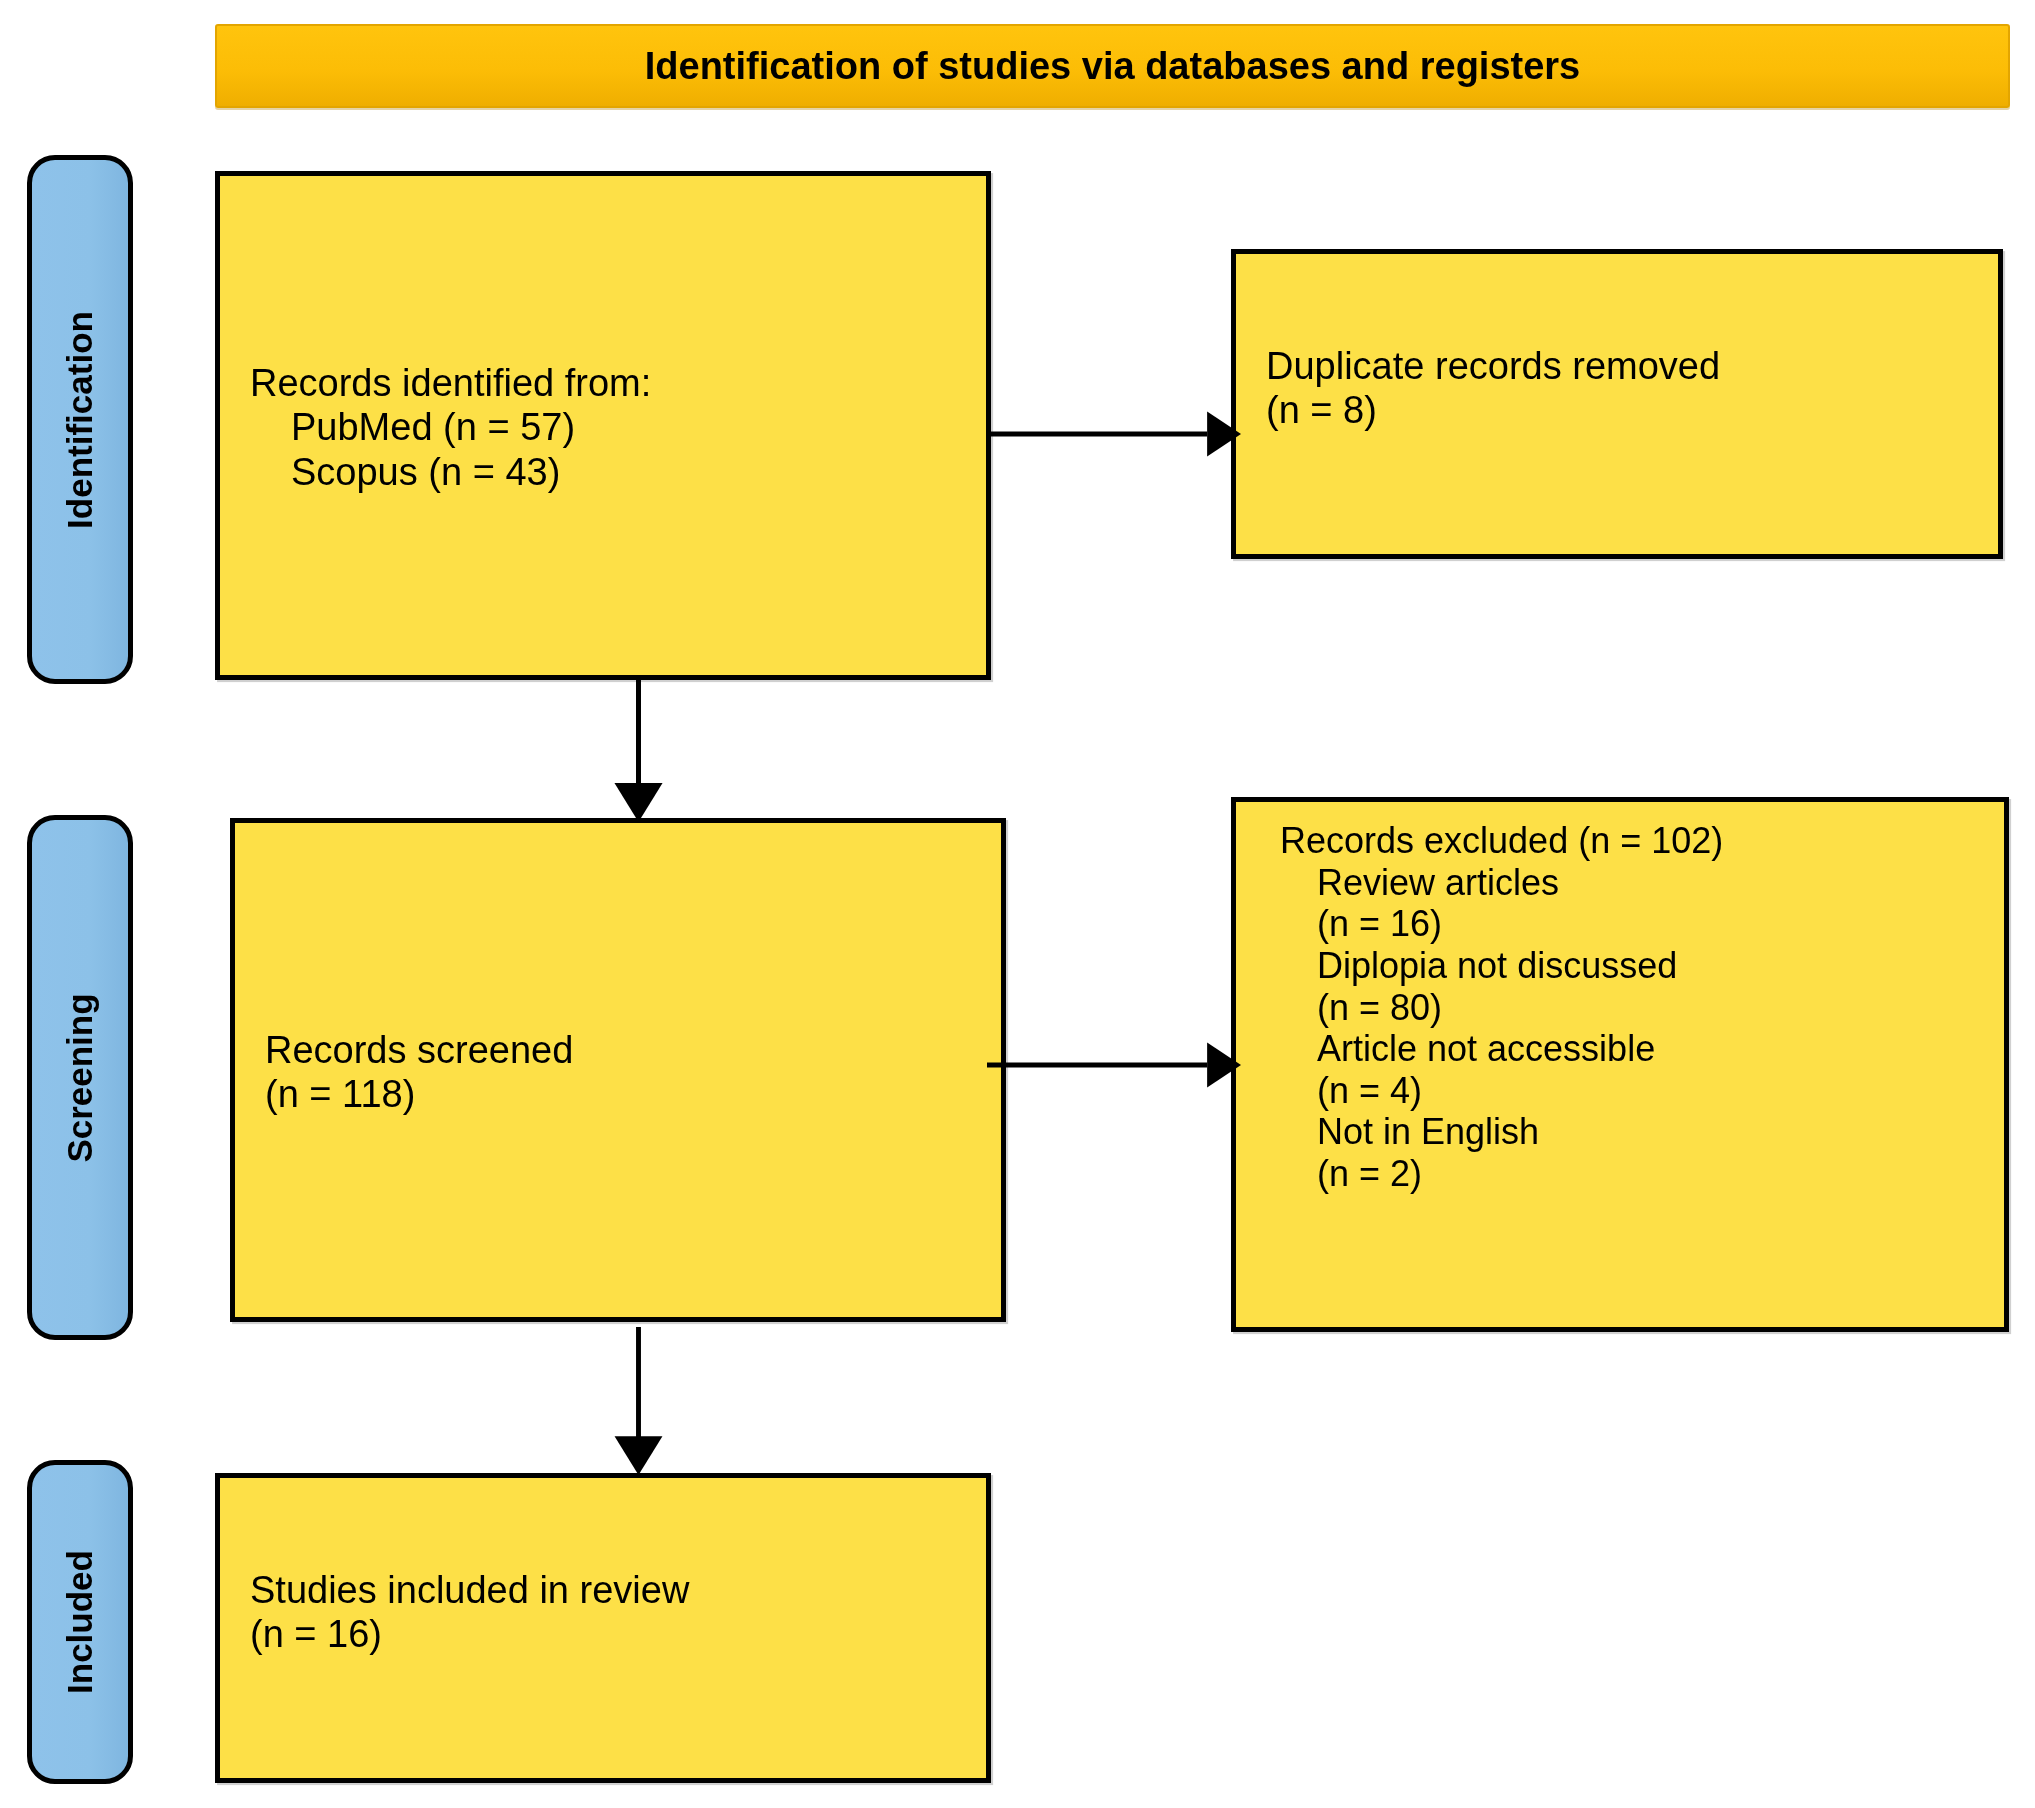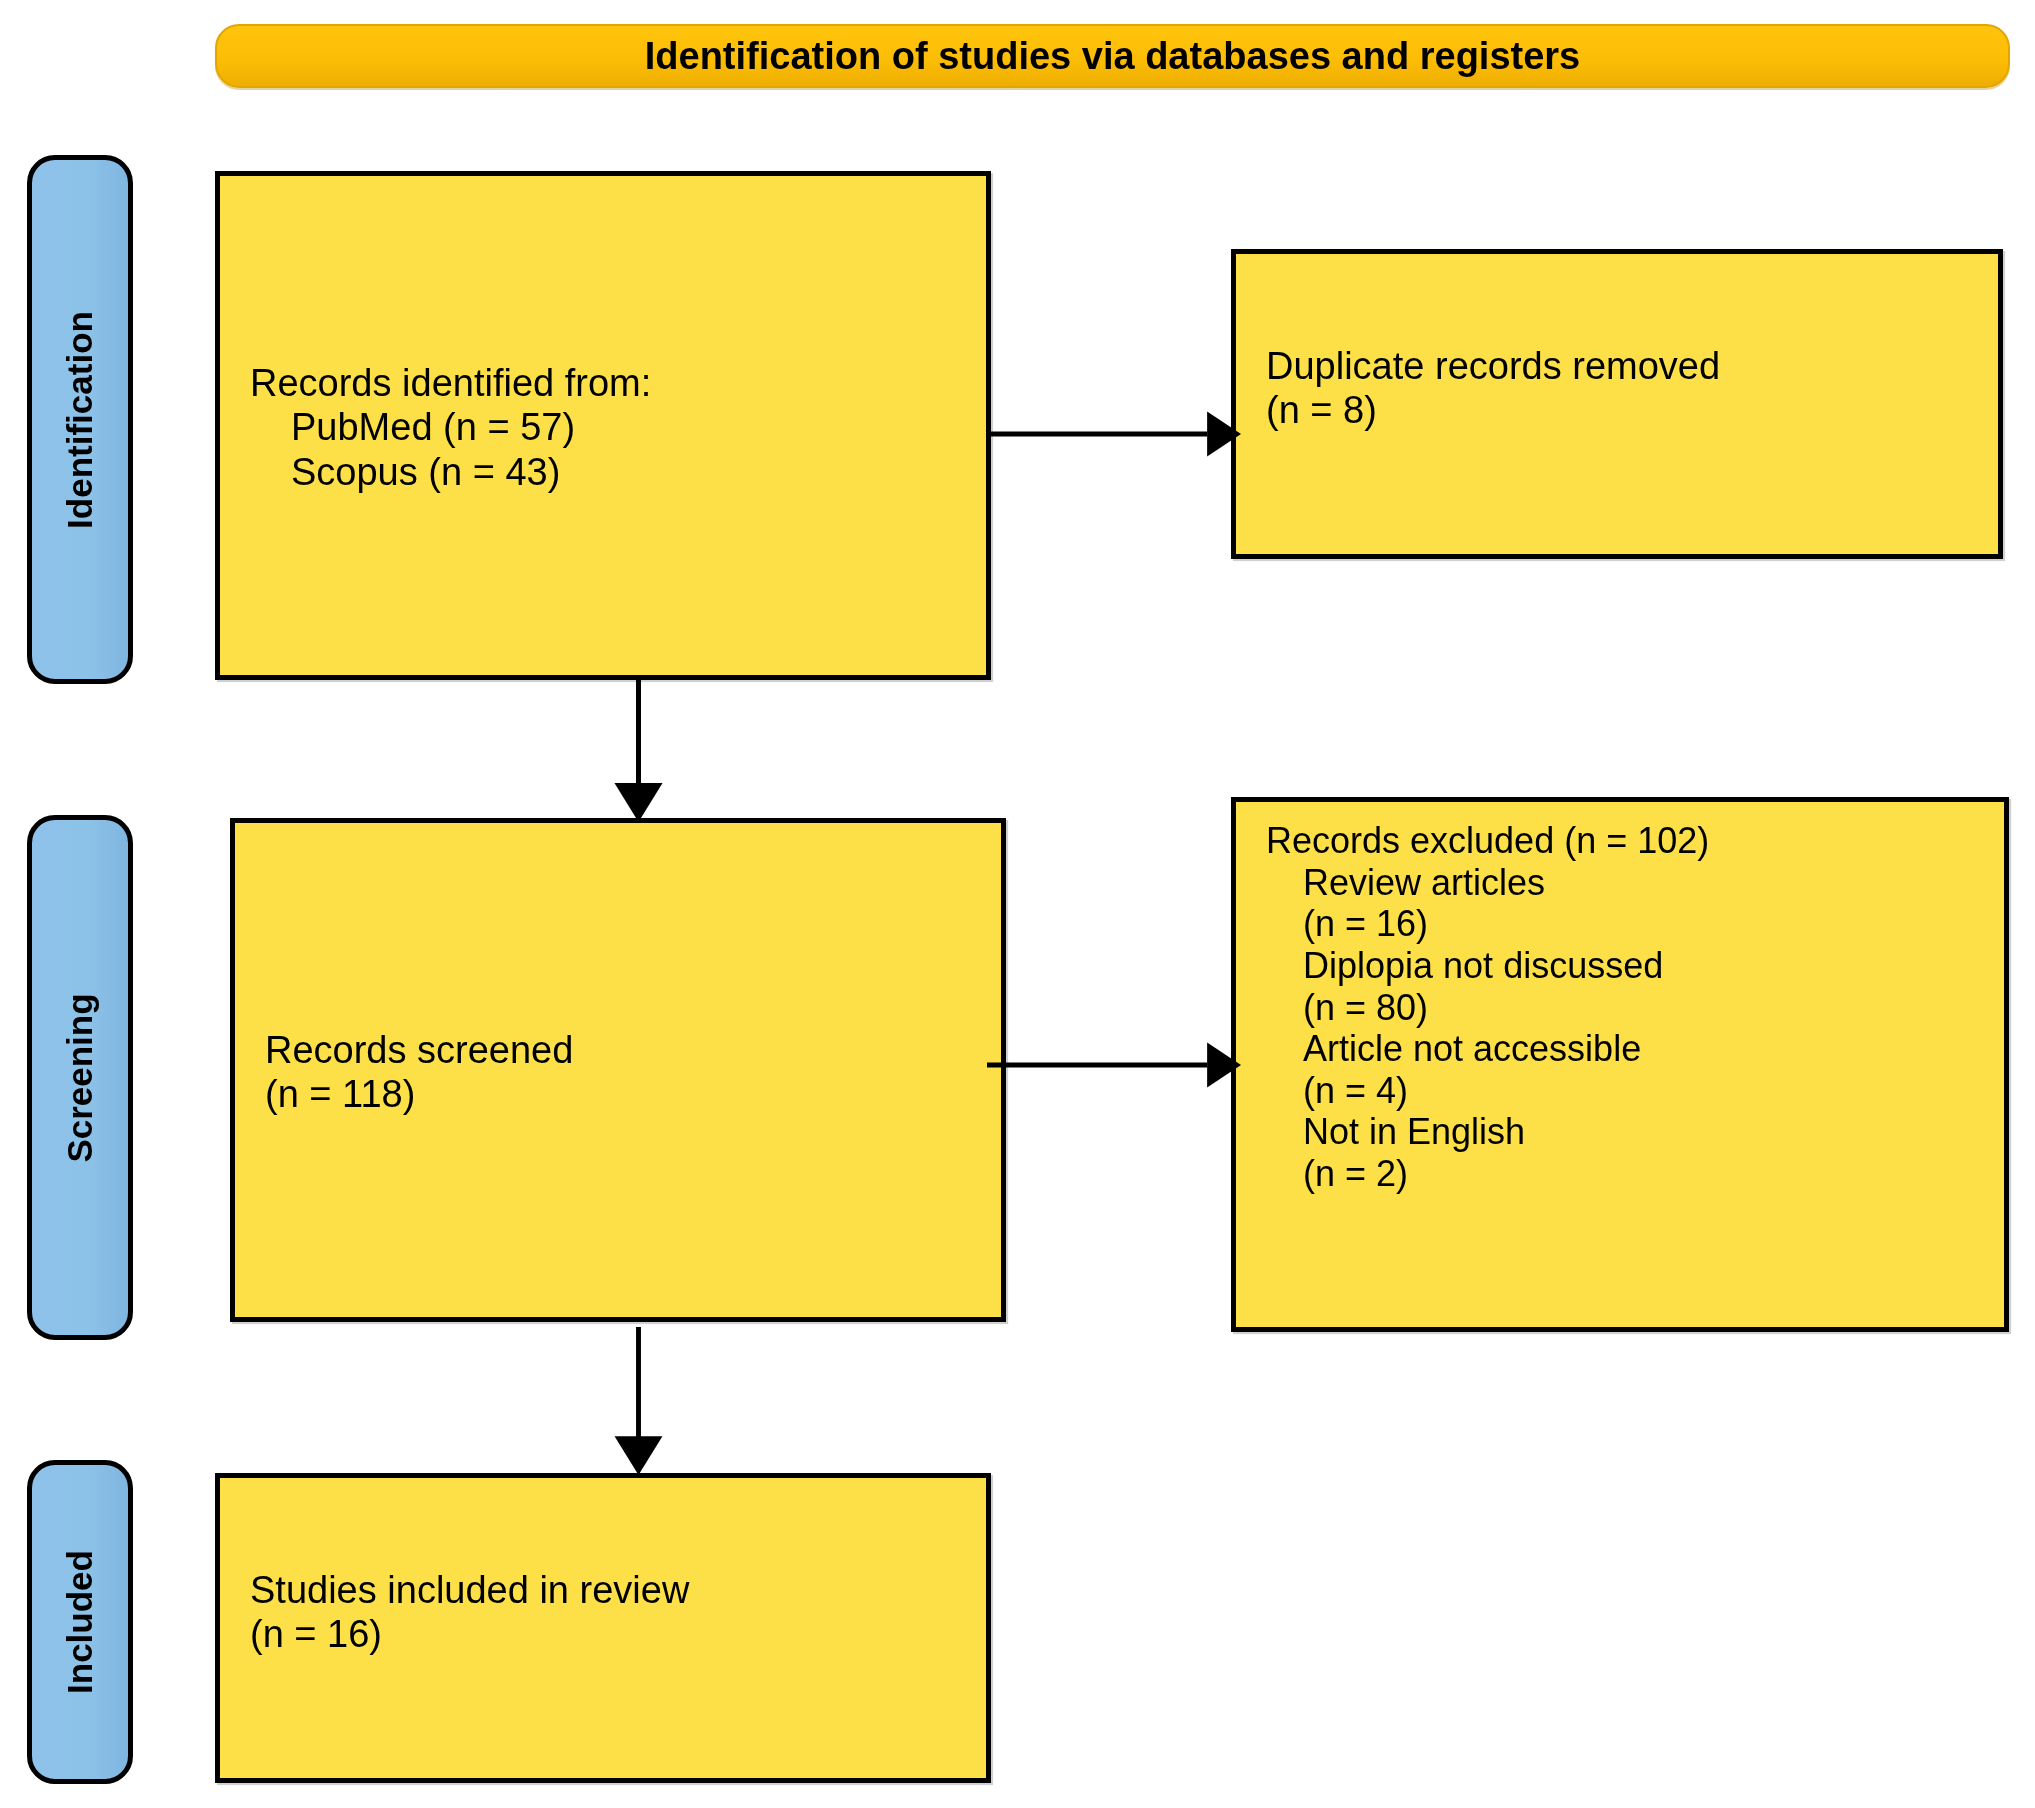--- a/index.html
+++ b/index.html
@@ -22,24 +22,24 @@
     width: 2035px;
     height: 1808px;
   }
 
   
   .header-banner {
     position: absolute;
     left: 215px;
     top: 24px;
     width: 1795px;
-    height: 64px;
+    height: 84px;
     background: linear-gradient(180deg, #FFC40D 0%, #FCBD06 55%, #EFAE00 100%);
     border: 2.1px solid #E3A500;
-    border-radius: 24px;
+    border-radius: 3px;
     box-sizing: border-box;
     display: flex;
     align-items: center;
     justify-content: center;
     box-shadow: 0 2.1px 0 rgba(180,130,0,0.35);
   }
   .header-banner .banner-text {
     font-size: 38px;
     font-weight: bold;
     color: #000000;
@@ -148,20 +148,21 @@
   #box-excluded {
     left: 1231px;
     top: 797px;
     width: 778px;
     height: 535px;
   }
   #box-excluded .box-text {
     top: 18.3px;
     font-size: 36px;
     line-height: 1.155;
+    margin-left: 14px;
   }
   #box-excluded .box-text .ln.indent {
     padding-left: 37px;
   }
 
   
   #box-included {
     left: 215px;
     top: 1473px;
     width: 776px;

